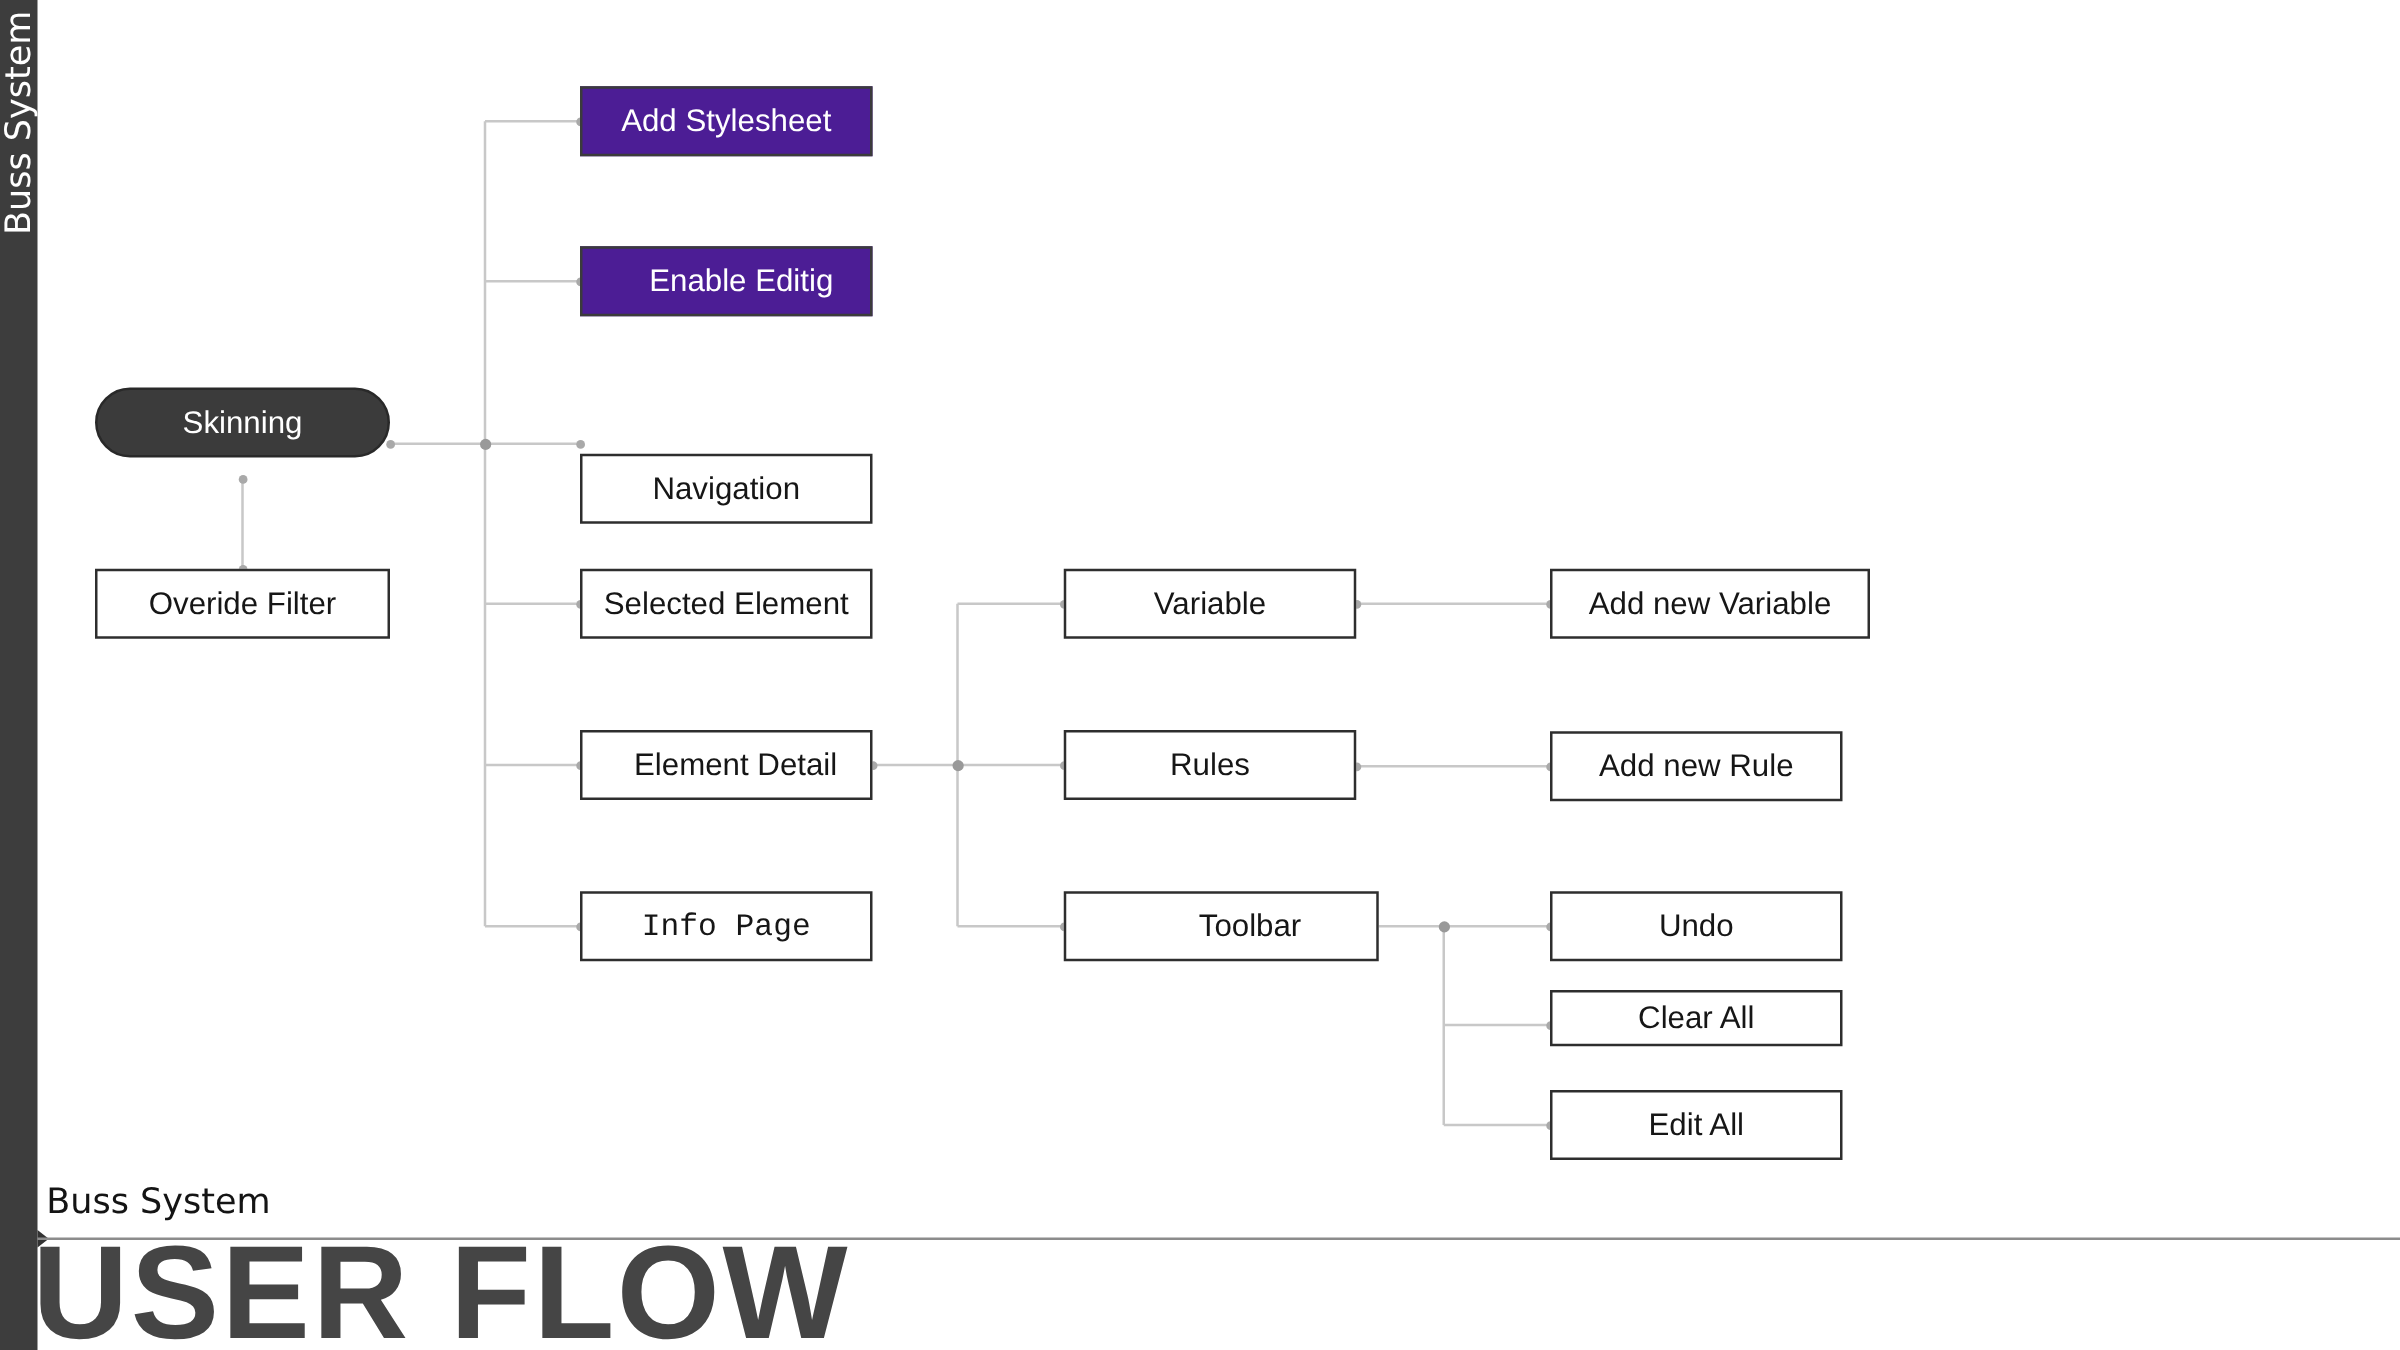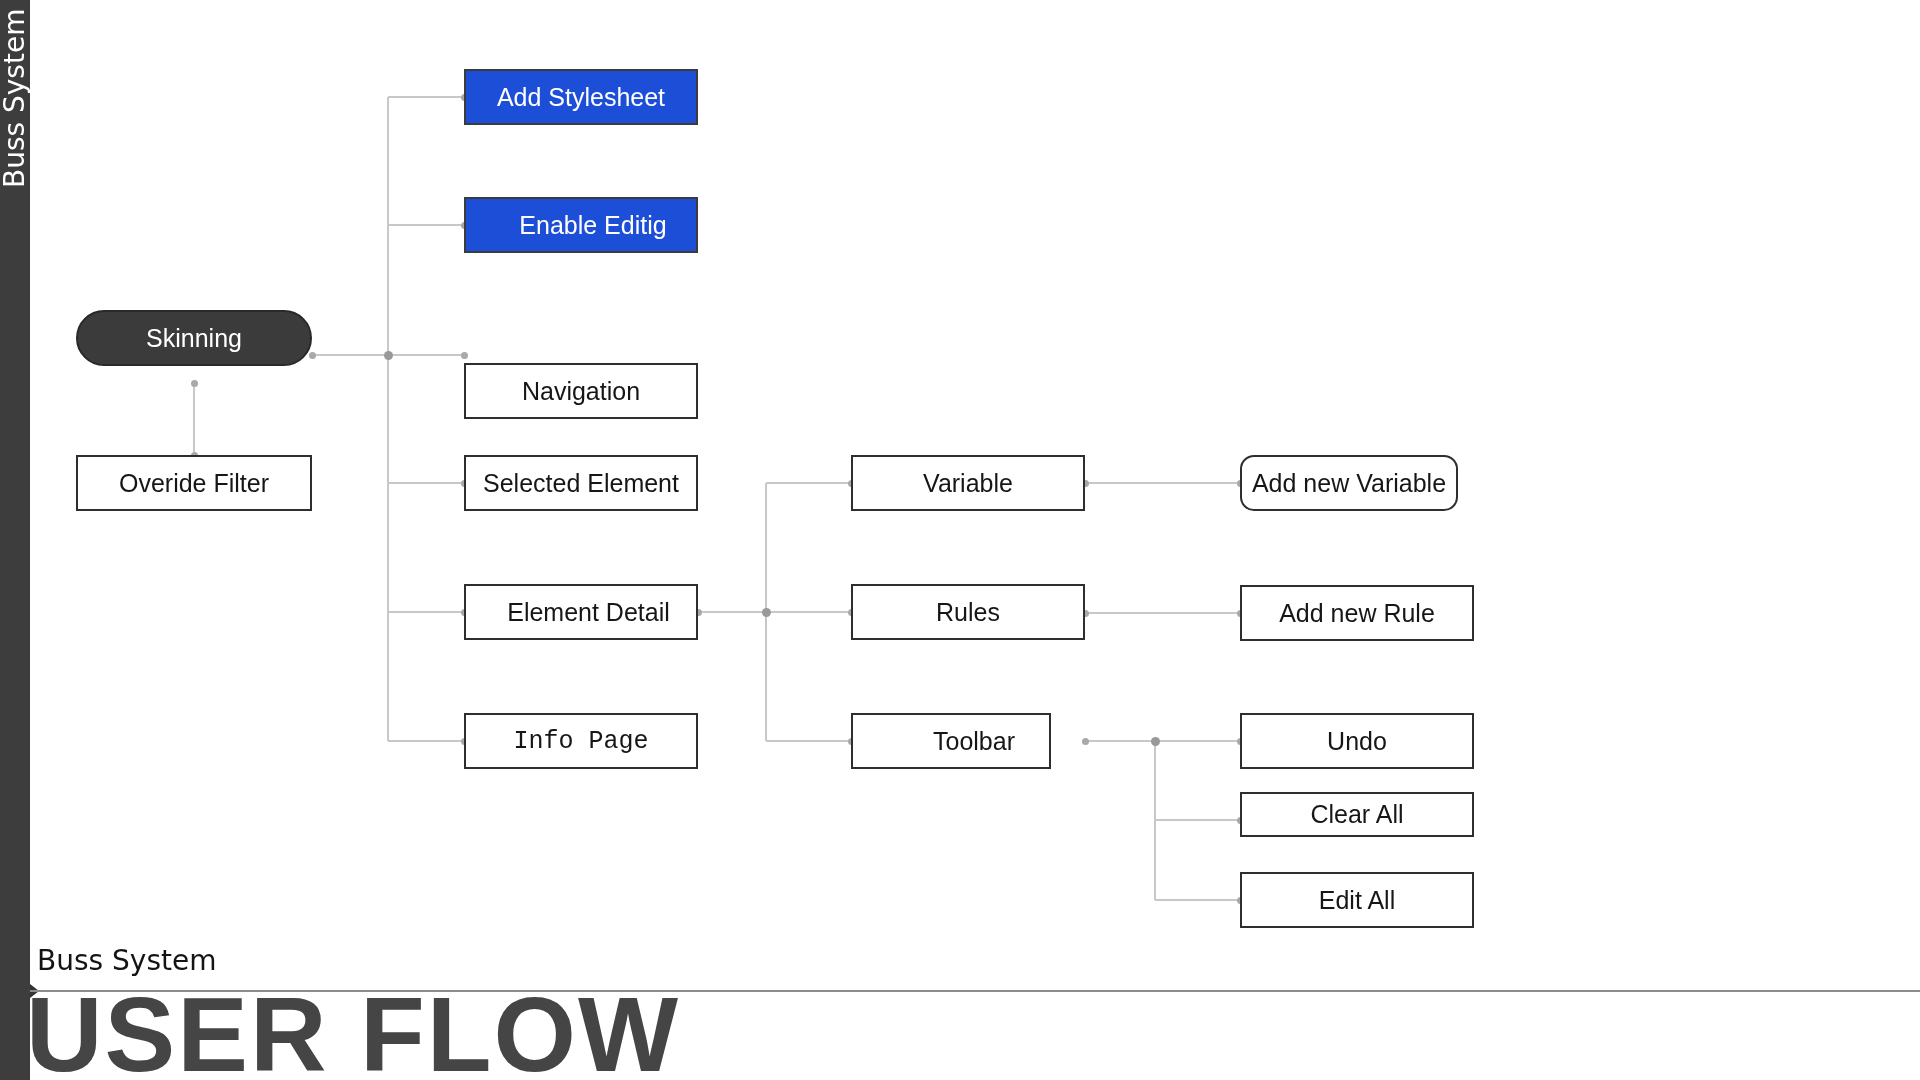--- a/index.html
+++ b/index.html
@@ -27,21 +27,21 @@
   #diagram { position: absolute; left: 0; top: 0; width: 1920px; height: 1080px; }
   .node {
     position: absolute; box-sizing: border-box;
     display: flex; align-items: center; justify-content: center;
     background: #ffffff;
     border: 2px solid #2e2e2e;
     color: #161616;
     font-size: 25px;
     white-space: nowrap;
   }
-  .node.dark { background: #1d4ed8; border-color: #3b3b3b; color: #ffffff; }
+  .node.dark { background: #4c1d95; border-color: #3b3b3b; color: #ffffff; }
   .node.pill-dark {
     background: #3b3b3b; border: 2px solid #292929; color: #ffffff;
     border-radius: 28px;
   }
   .line { position: absolute; background: #c8c8c8; }
   .dot {
     position: absolute; width: 7px; height: 7px;
     border-radius: 50%; background: #a9a9a9;
   }
   .dot.junction { width: 9px; height: 9px; background: #999999; }
@@ -124,22 +124,22 @@
     <div class="node pill-dark" style="left: 76px; top: 310px; width: 236px; height: 56px;">Skinning</div>
     <div class="node" style="left: 76px; top: 455px; width: 236px; height: 56px;">Overide Filter</div>
     <div class="node dark" style="left: 464px; top: 69px; width: 234px; height: 56px;">Add Stylesheet</div>
     <div class="node dark" style="left: 464px; top: 197px; width: 234px; height: 56px; padding-left: 24px;">Enable Editig</div>
     <div class="node" style="left: 464px; top: 327px; width: 234px; height: 56px; margin-top: 36px;">Navigation</div>
     <div class="node" style="left: 464px; top: 455px; width: 234px; height: 56px;">Selected Element</div>
     <div class="node" style="left: 464px; top: 584px; width: 234px; height: 56px; padding-left: 15px;">Element Detail</div>
     <div class="node" style="left: 464px; top: 713px; width: 234px; height: 56px; font-family: Liberation Mono, monospace;">Info Page</div>
     <div class="node" style="left: 851px; top: 455px; width: 234px; height: 56px;">Variable</div>
     <div class="node" style="left: 851px; top: 584px; width: 234px; height: 56px;">Rules</div>
-    <div class="node" style="left: 851px; top: 713px; width: 200px; height: 56px; padding-left: 46px;">Toolbar</div>
-    <div class="node" style="left: 1240px; top: 455px; width: 218px; height: 56px; border-radius: 14px;">Add new Variable</div>
+    <div class="node" style="left: 851px; top: 713px; width: 252px; height: 56px; padding-left: 46px;">Toolbar</div>
+    <div class="node" style="left: 1240px; top: 455px; width: 256px; height: 56px;">Add new Variable</div>
     <div class="node" style="left: 1240px; top: 585px; width: 234px; height: 56px;">Add new Rule</div>
     <div class="node" style="left: 1240px; top: 713px; width: 234px; height: 56px;">Undo</div>
     <div class="node" style="left: 1240px; top: 792px; width: 234px; height: 45px;">Clear All</div>
     <div class="node" style="left: 1240px; top: 872px; width: 234px; height: 56px;">Edit All</div>
   </div>
 
 <div class="footer-brand">Buss System</div>
 <div class="rule-notch"></div>
 <div class="footer-rule"></div>
 <div class="footer-title">USER FLOW</div>

